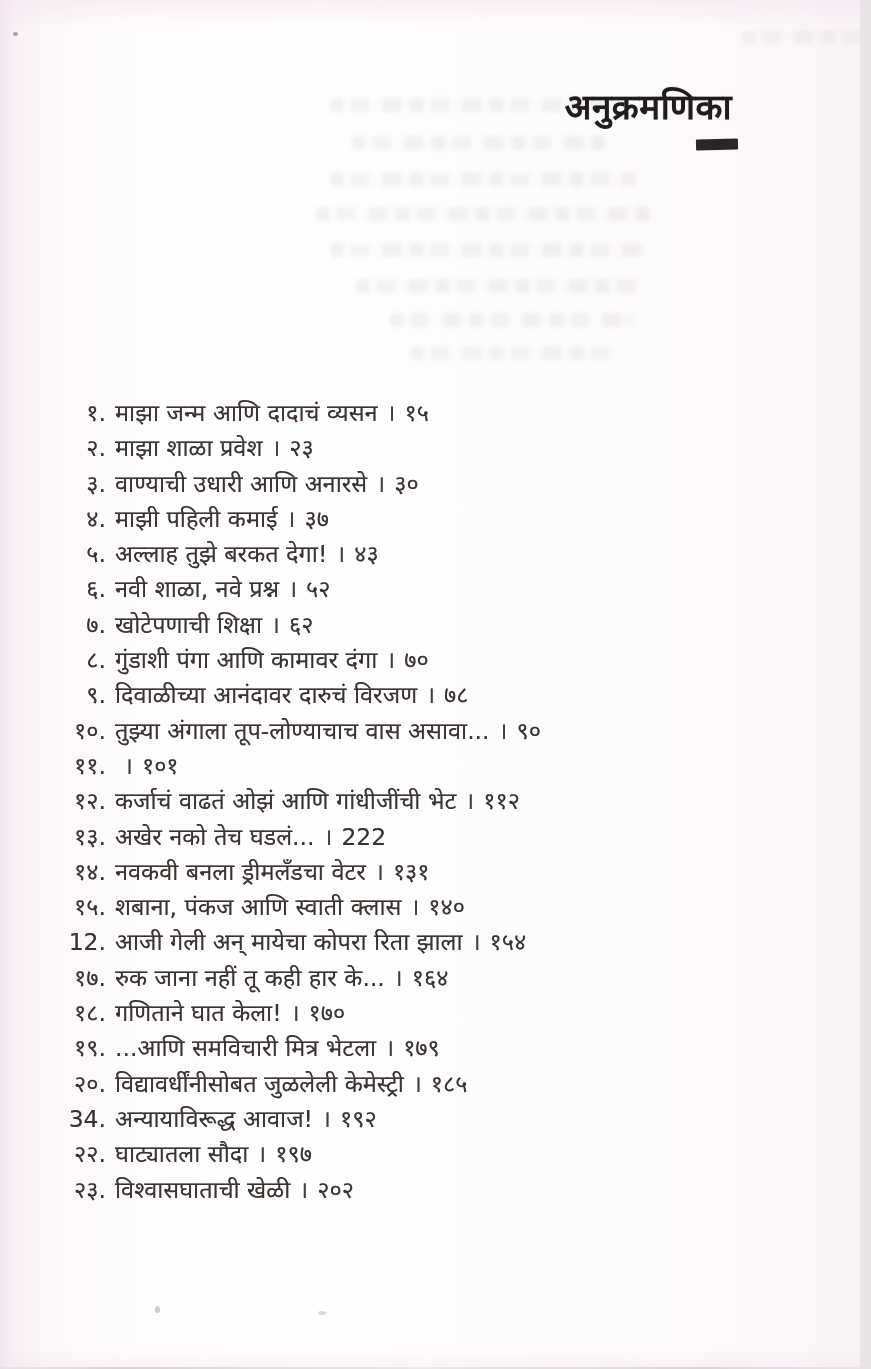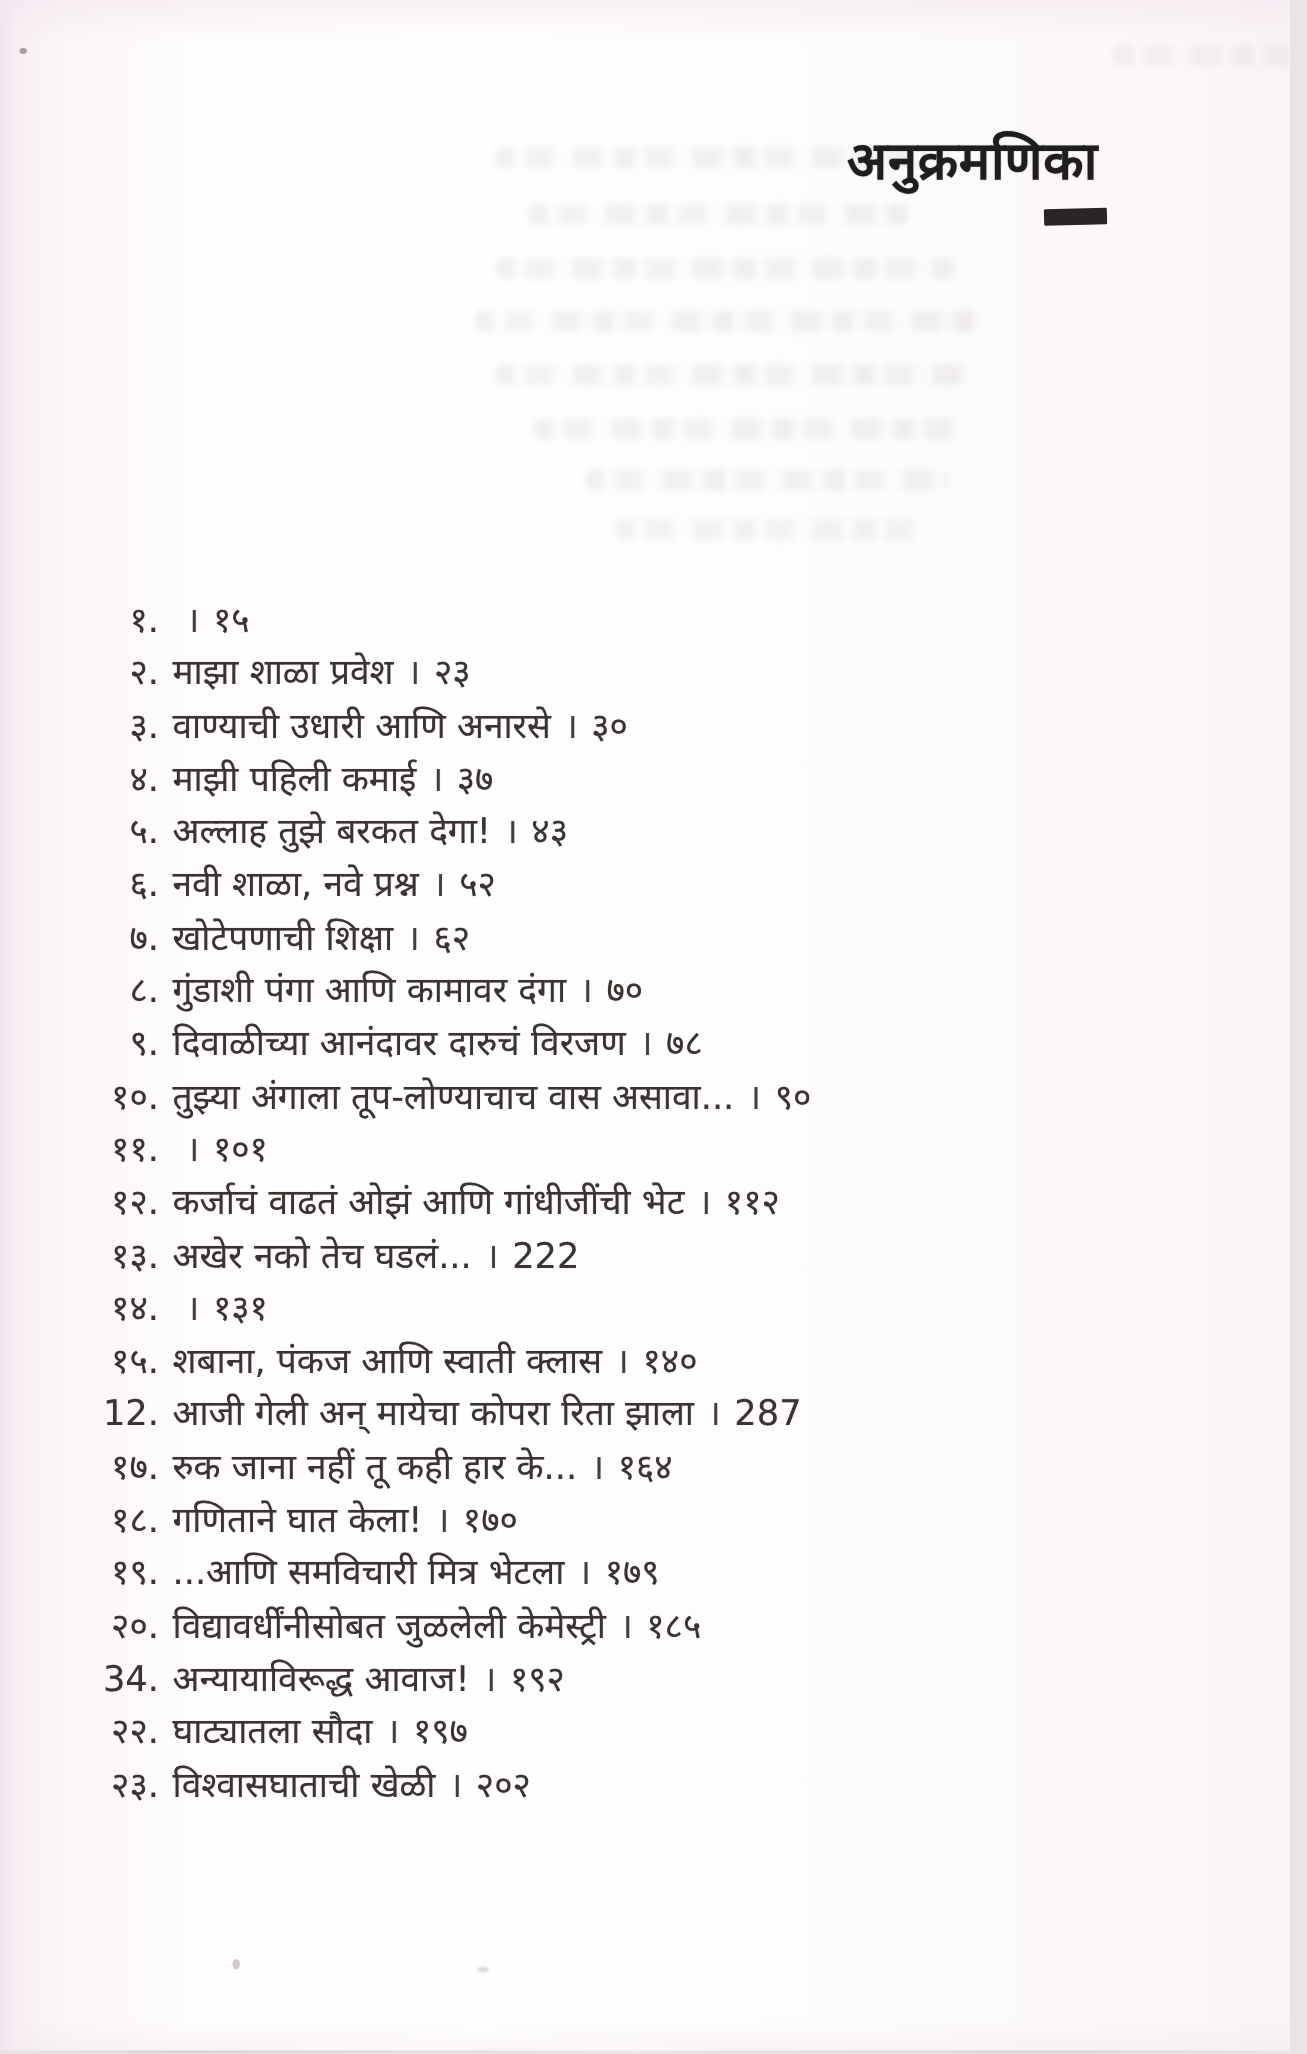--- a/index.html
+++ b/index.html
@@ -120,20 +120,21 @@
     <div class="ghost-line g7"></div>
     <div class="ghost-line g8"></div>
   </div>
 
   <h1 class="doc-title">अनुक्रमणिका</h1>
   <div class="title-rule"></div>
 
   <ol class="toc">
     <li class="toc-row">
       <span class="toc-num">१.</span>
+      <span class="toc-title">माझा जन्म आणि दादाचं व्यसन</span>
       <span class="toc-sep">।</span>
       <span class="toc-page">१५</span>
     </li>
 
     <li class="toc-row">
       <span class="toc-num">२.</span>
       <span class="toc-title">माझा शाळा प्रवेश</span>
       <span class="toc-sep">।</span>
       <span class="toc-page">२३</span>
     </li>
@@ -209,36 +210,37 @@
 
     <li class="toc-row">
       <span class="toc-num">१३.</span>
       <span class="toc-title">अखेर नको तेच घडलं...</span>
       <span class="toc-sep">।</span>
       <span class="toc-page">222</span>
     </li>
 
     <li class="toc-row">
       <span class="toc-num">१४.</span>
+      <span class="toc-title">नवकवी बनला ड्रीमलँडचा वेटर</span>
       <span class="toc-sep">।</span>
       <span class="toc-page">१३१</span>
     </li>
 
     <li class="toc-row">
       <span class="toc-num">१५.</span>
       <span class="toc-title">शबाना, पंकज आणि स्वाती क्लास</span>
       <span class="toc-sep">।</span>
       <span class="toc-page">१४०</span>
     </li>
 
     <li class="toc-row">
       <span class="toc-num">12.</span>
       <span class="toc-title">आजी गेली अन् मायेचा कोपरा रिता झाला</span>
       <span class="toc-sep">।</span>
-      <span class="toc-page">287</span>
+      <span class="toc-page">१५४</span>
     </li>
 
     <li class="toc-row">
       <span class="toc-num">१७.</span>
       <span class="toc-title">रुक जाना नहीं तू कही हार के...</span>
       <span class="toc-sep">।</span>
       <span class="toc-page">१६४</span>
     </li>
 
     <li class="toc-row">

